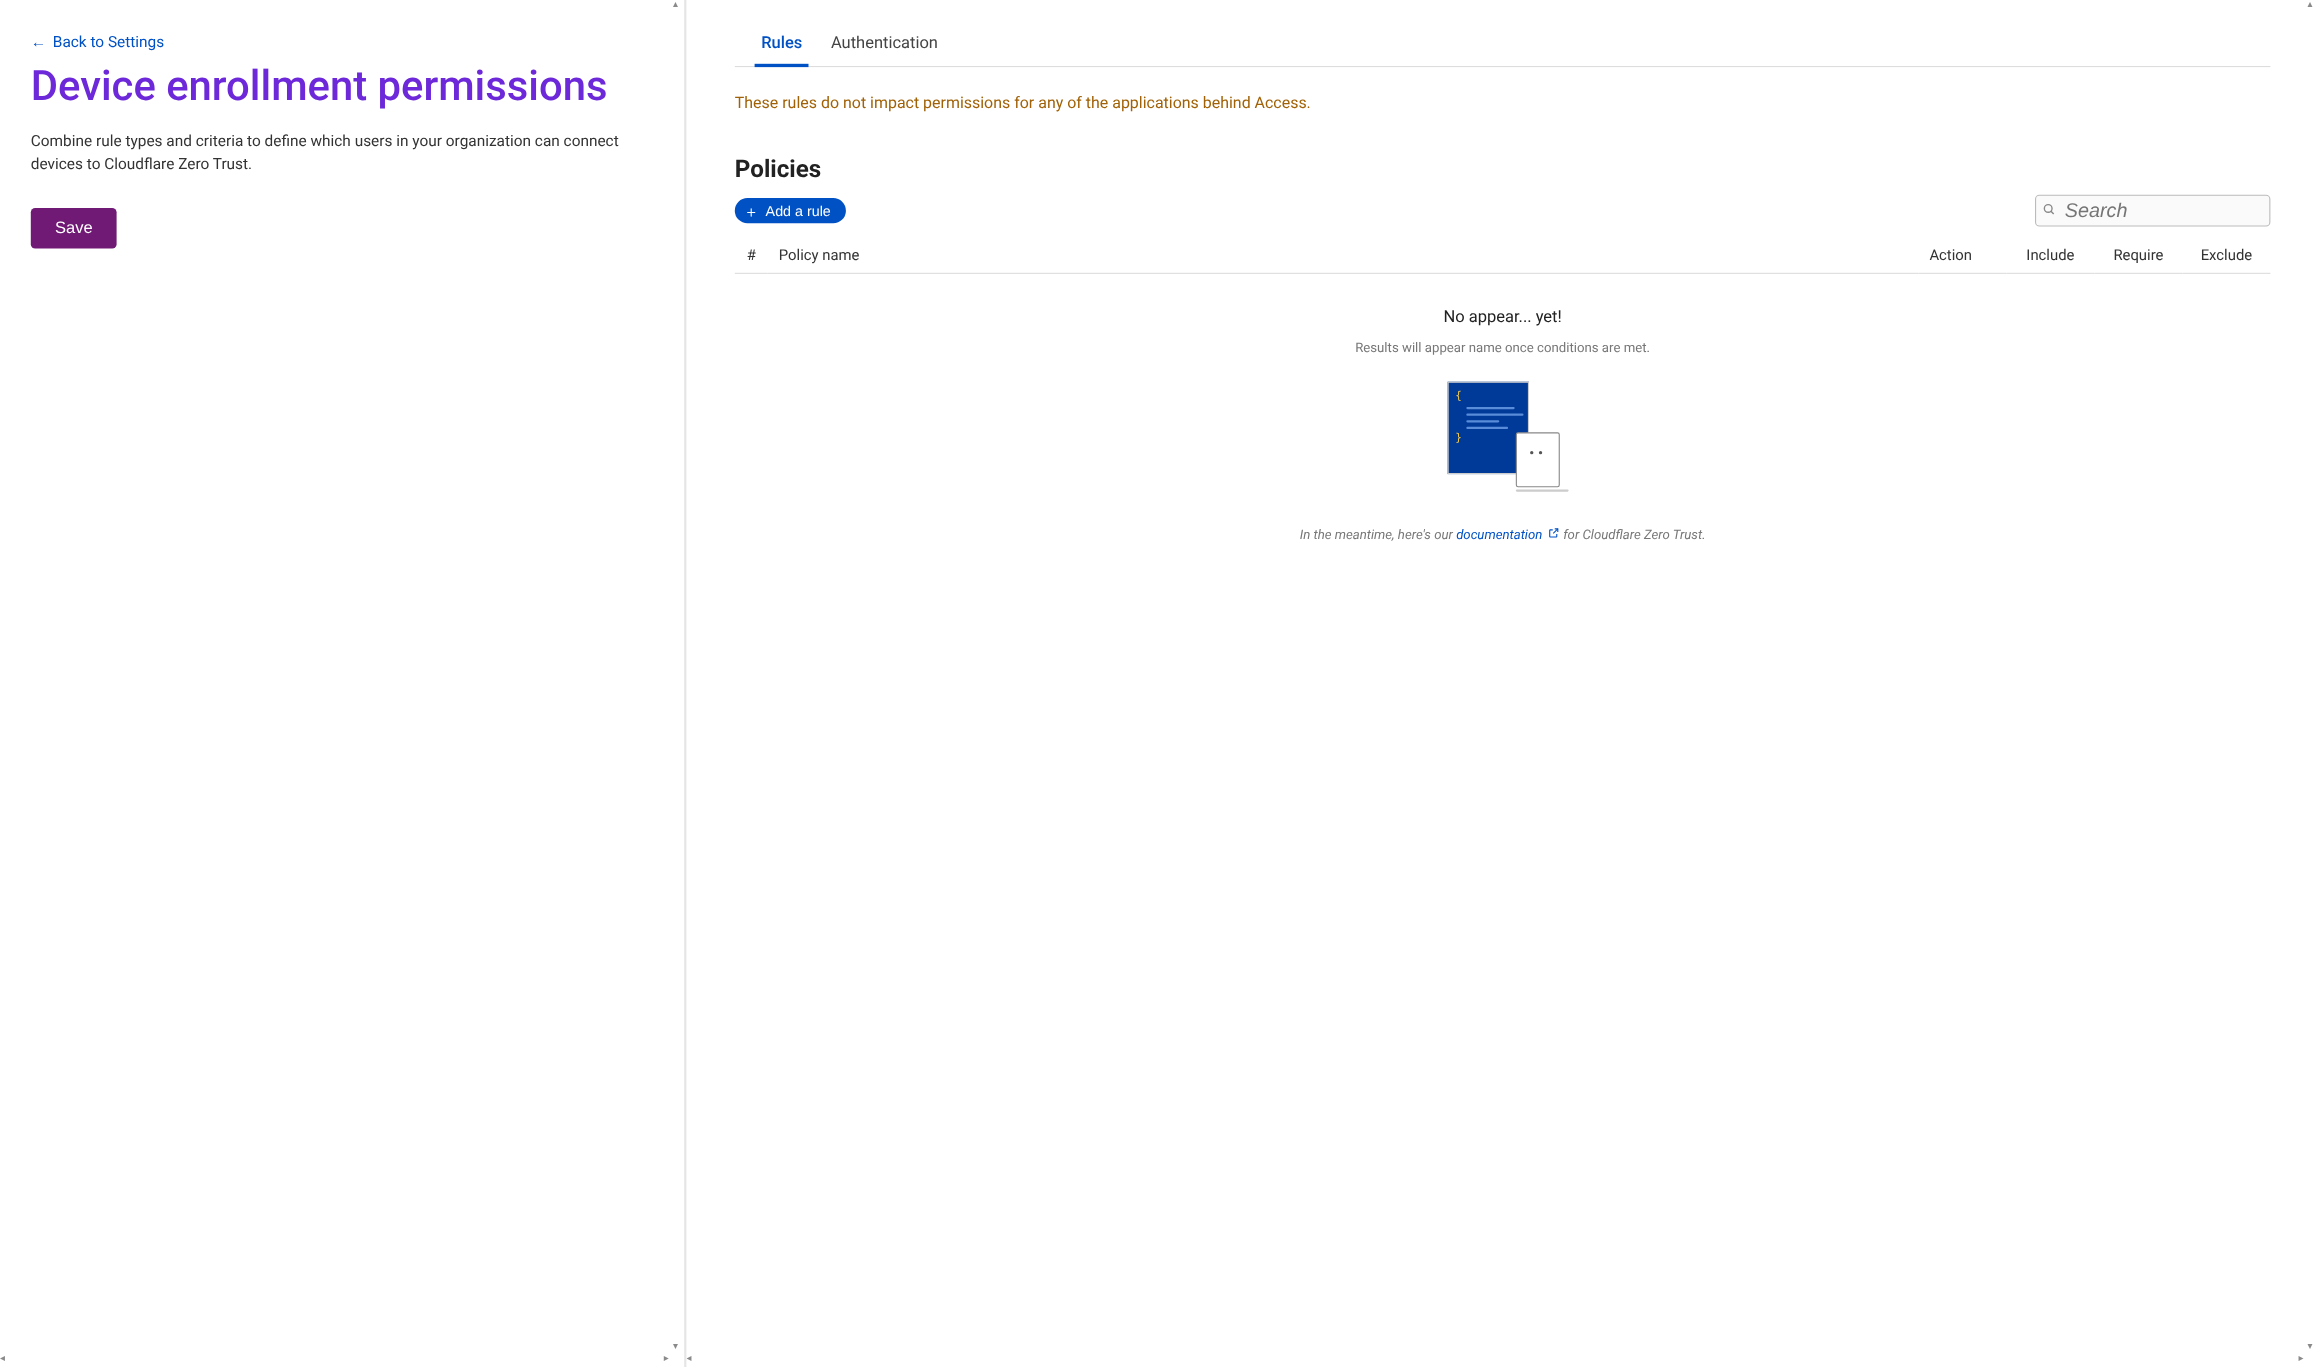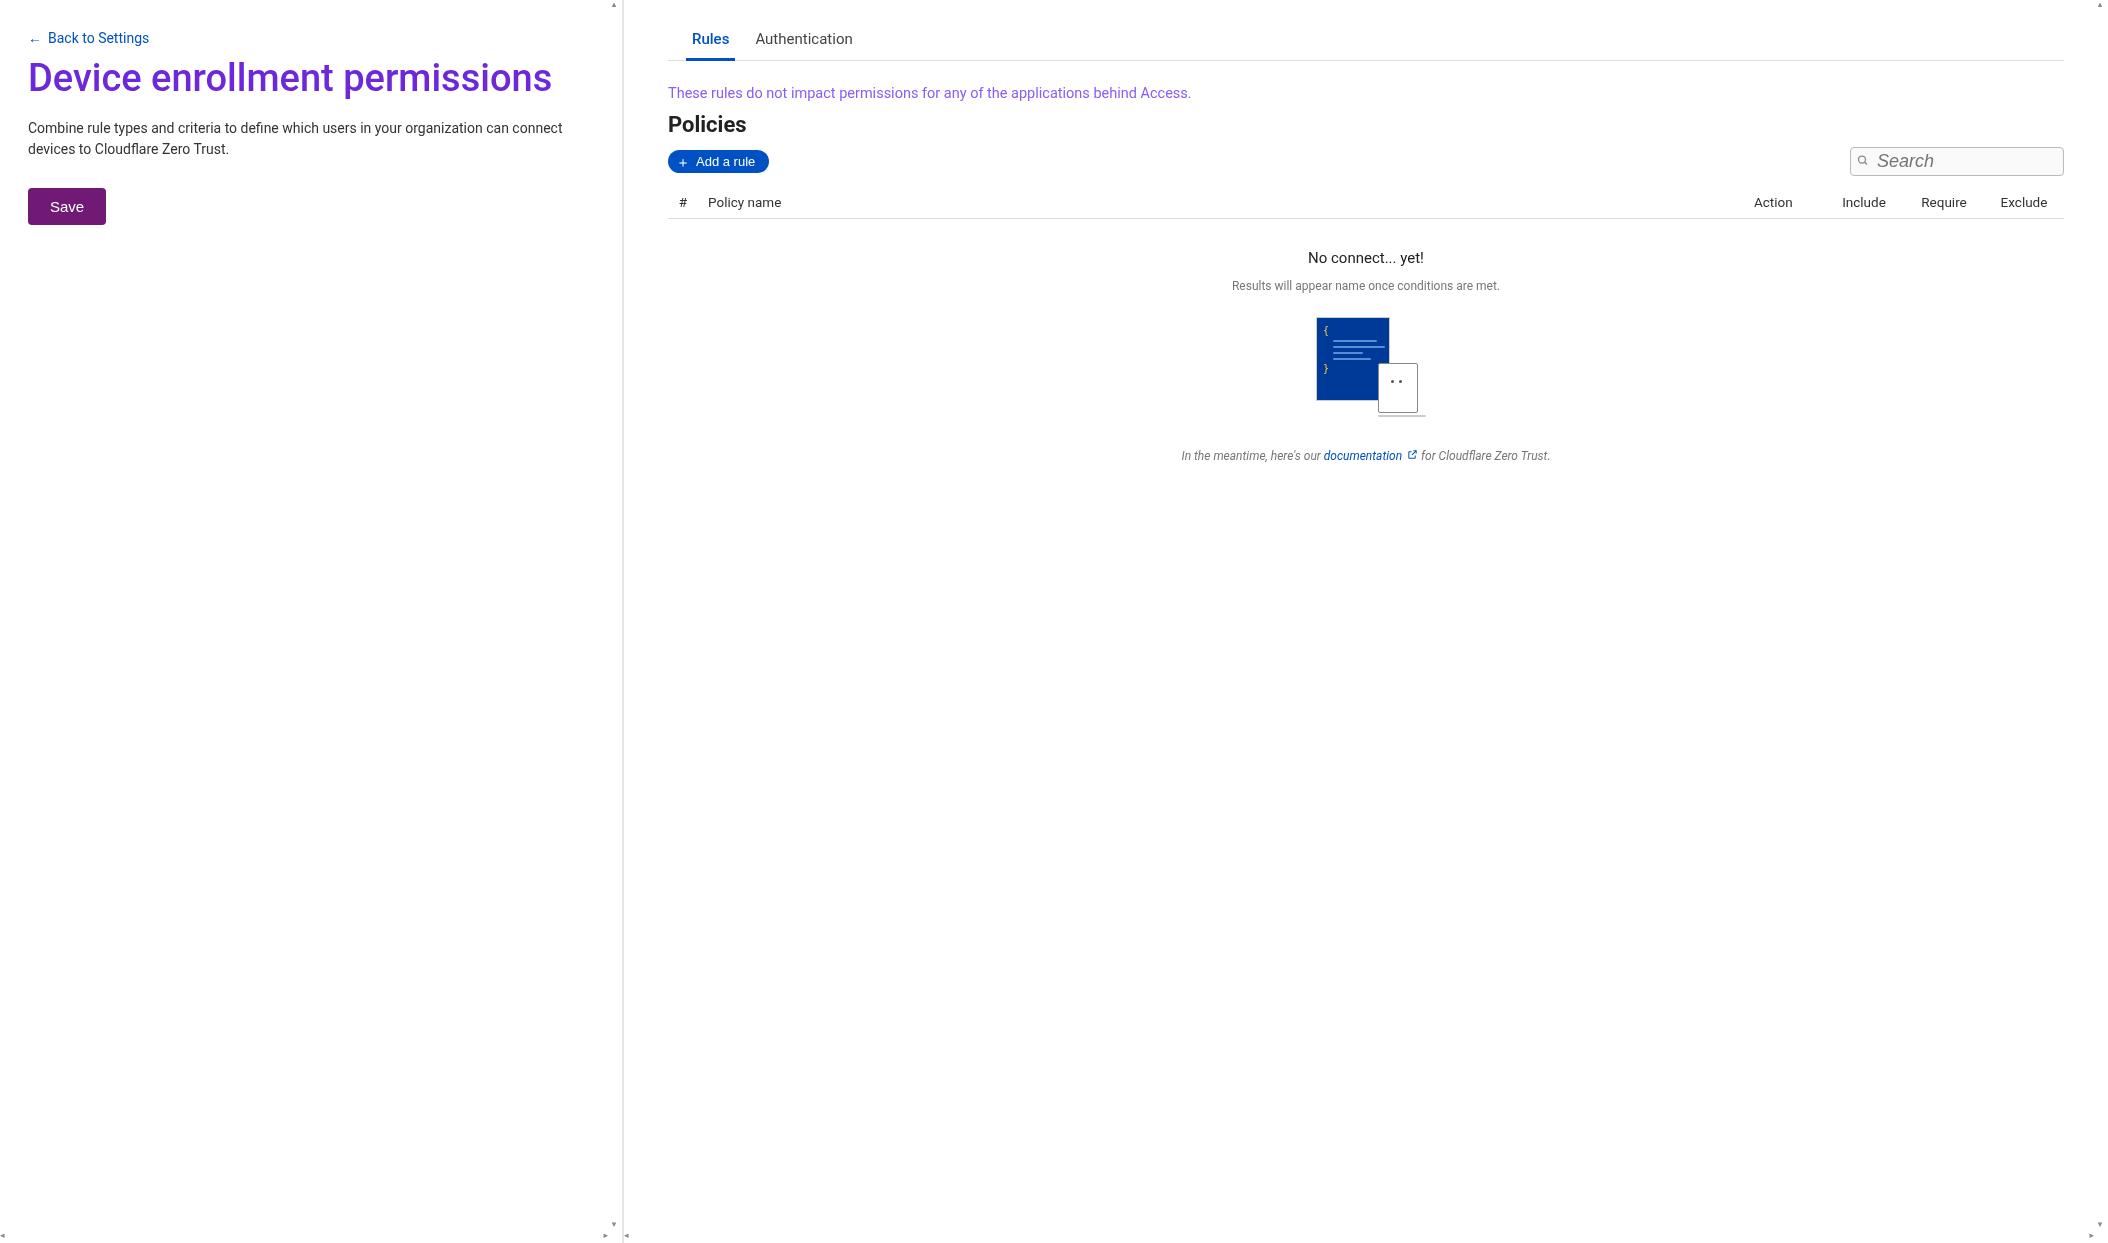--- a/index.html
+++ b/index.html
@@ -113,22 +113,22 @@
     margin-bottom: -1px;
   }
   .tab.active {
     color: #0051c3;
     border-bottom-color: #0051c3;
     font-weight: 500;
   }
 
   .rules-note {
     font-size: 14.5px;
-    color: #8b5cf6;
-    margin: 24px 0 10px 0;
+    color: #a16207;
+    margin: 24px 0 40px 0;
   }
 
   h2.section-title {
     font-size: 22px;
     font-weight: 700;
     margin-bottom: 10px;
   }
 
   .toolbar-row {
     display: flex;
@@ -344,21 +344,21 @@
           <th>Policy name</th>
           <th class="col-action">Action</th>
           <th class="col-inc">Include</th>
           <th class="col-req">Require</th>
           <th class="col-exc">Exclude</th>
         </tr>
       </thead>
     </table>
 
     <div class="empty-state">
-      <div class="empty-title">No connect... yet!</div>
+      <div class="empty-title">No appear... yet!</div>
       <div class="empty-sub">Results will appear name once conditions are met.</div>
 
       <div class="empty-illustration">
         <div class="illus-code">
           <div class="brace">{</div>
           <div class="line l1"></div>
           <div class="line l2"></div>
           <div class="line l3"></div>
           <div class="line l4"></div>
           <div class="brace">}</div>

